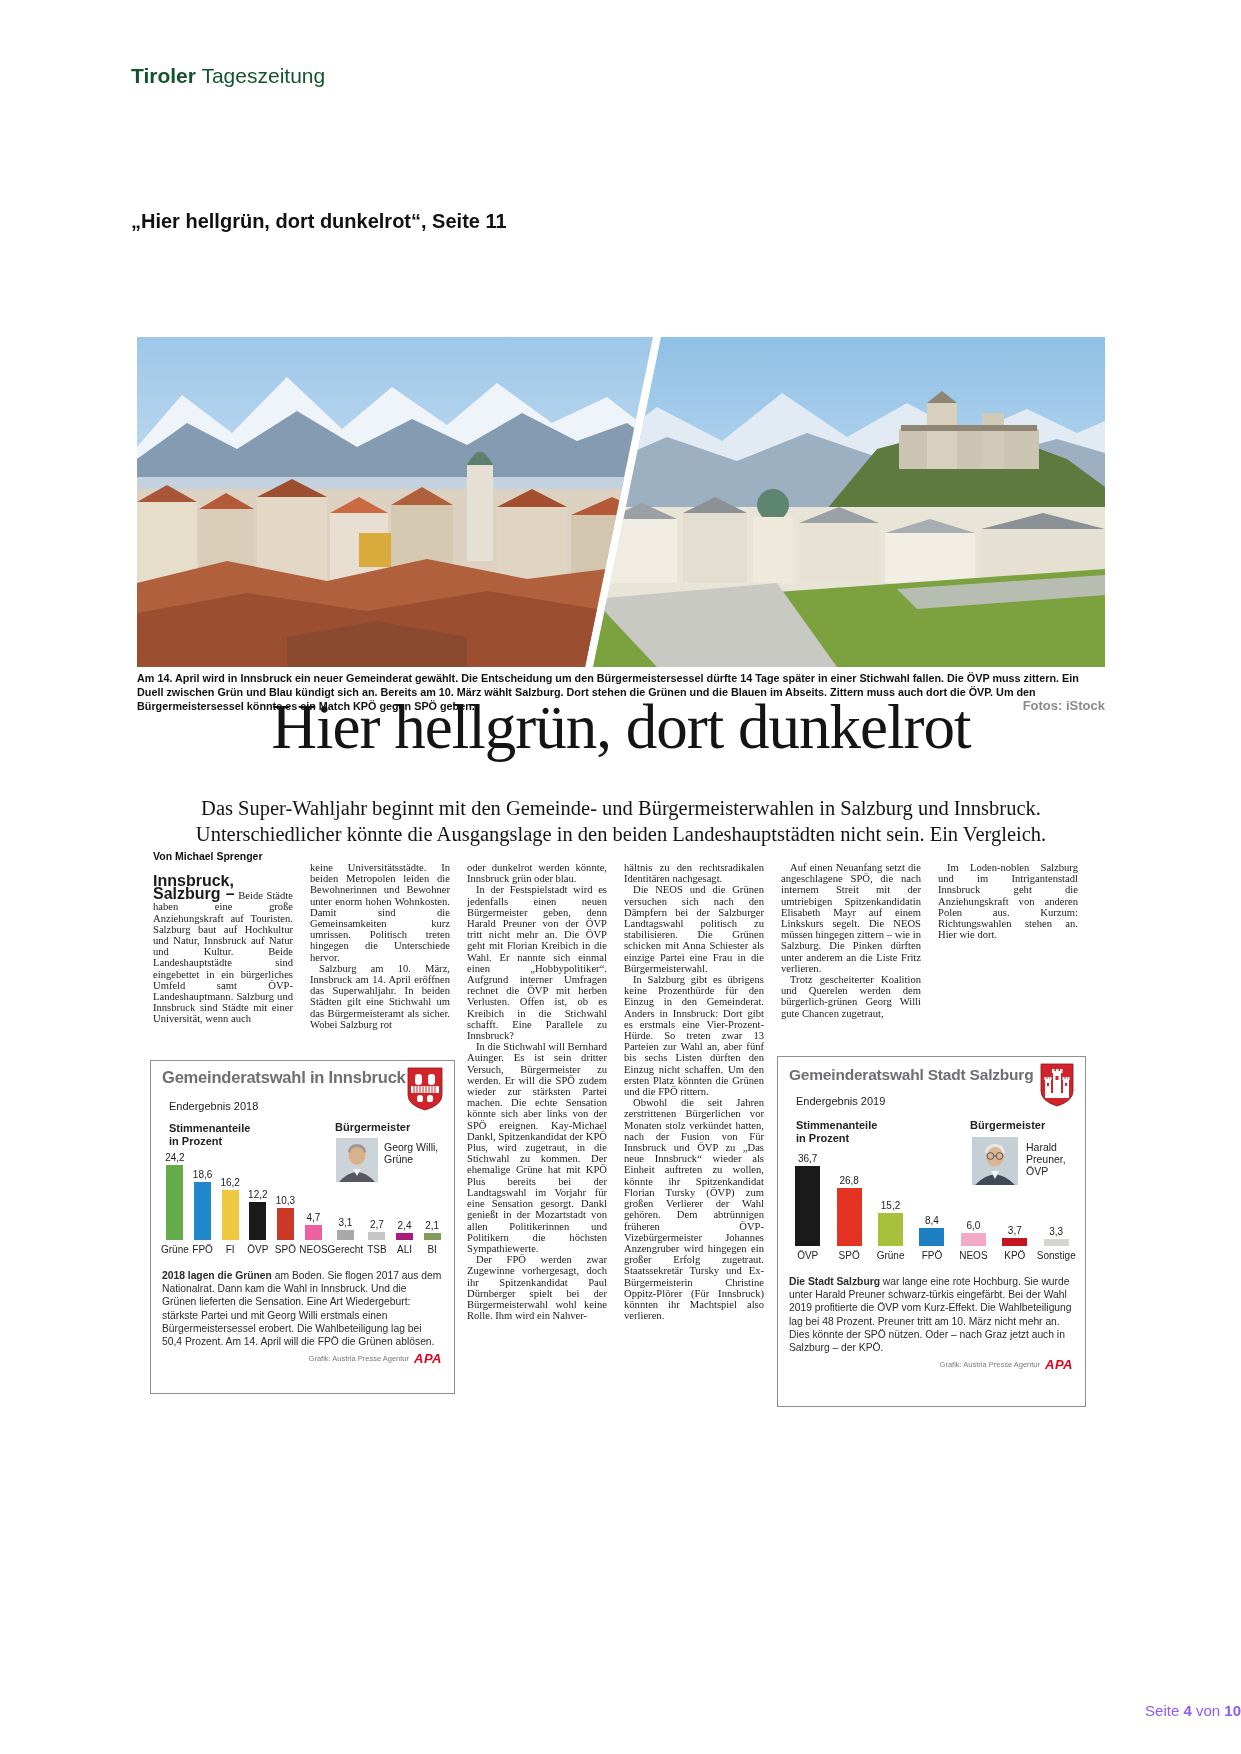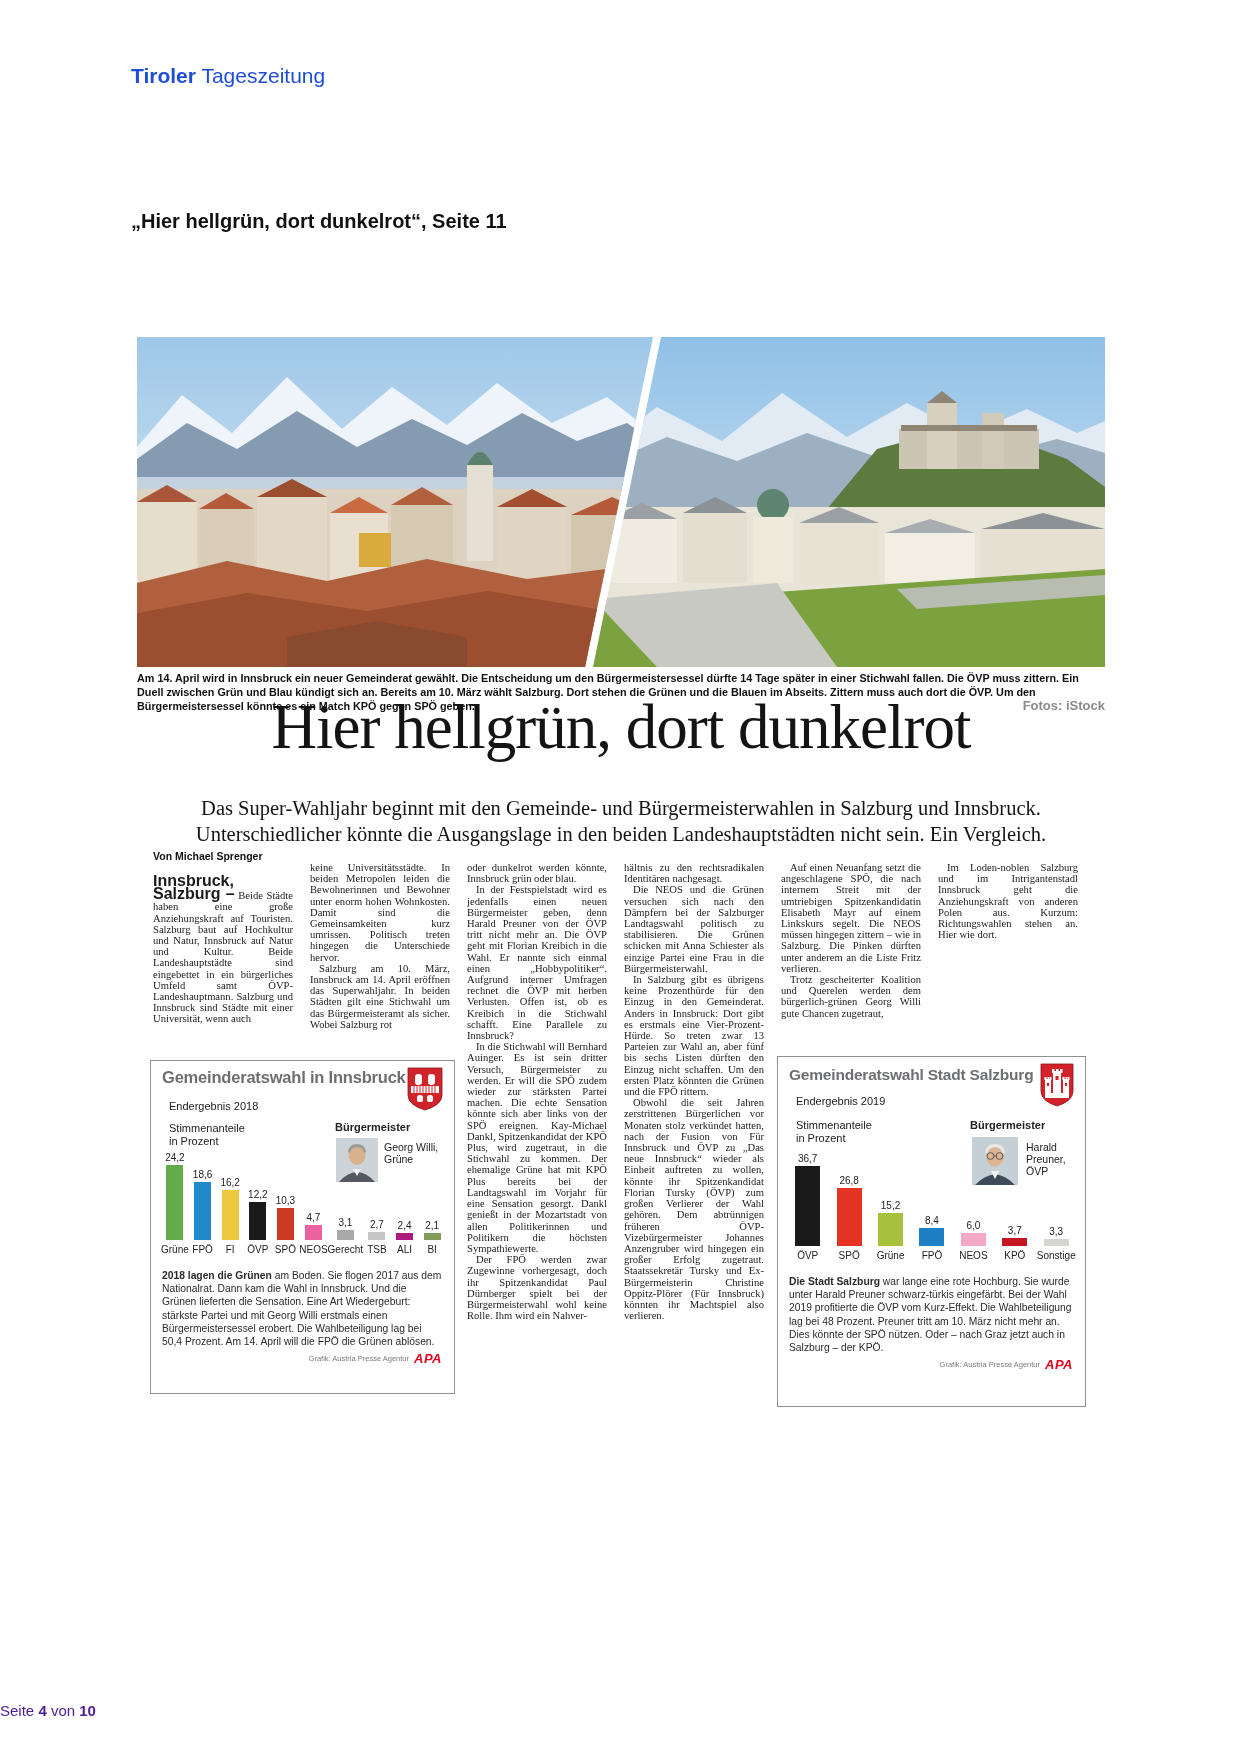--- a/index.html
+++ b/index.html
@@ -1,19 +1,19 @@
 <!DOCTYPE html>
 <html><head>
 <meta charset="utf-8">
 <style>
   html,body{margin:0;padding:0;background:#f2f2f2;}
   .page{position:relative;width:1241px;height:1754px;background:#ffffff;margin:0 auto;overflow:hidden;
         font-family:"Liberation Serif",serif;color:#1a1a1a;}
   
-  .masthead{position:absolute;left:131px;top:64px;font-family:"Liberation Sans",sans-serif;font-size:21px;color:#1d4ed8;}
+  .masthead{position:absolute;left:131px;top:64px;font-family:"Liberation Sans",sans-serif;font-size:21px;color:#14532d;}
   .masthead .b{font-weight:700;}
   .teaser{position:absolute;left:131px;top:210px;font-family:"Liberation Sans",sans-serif;font-size:20px;font-weight:700;color:#111;}
   
   .photo-strip{position:absolute;left:137px;top:337px;width:968px;height:330px;}
   .caption{position:absolute;left:137px;top:671px;width:968px;font-family:"Liberation Sans",sans-serif;
            font-size:10.8px;font-weight:700;line-height:14px;color:#111;text-align:left;}
   .caption .credit{position:absolute;right:0;bottom:0;font-size:13px;font-weight:700;color:#8a8a8a;}
   
   .headline{position:absolute;left:137px;top:694px;width:968px;margin:0;text-align:center;
             font-size:63px;font-weight:400;letter-spacing:-1px;line-height:1.05;color:#141414;}
@@ -31,36 +31,36 @@
   .col5{left:781px;top:862px;height:196px;}
   .col6{left:938px;top:862px;height:188px;}
   
   .infobox{position:absolute;background:#fff;border:1px solid #8f9092;font-family:"Liberation Sans",sans-serif;color:#222;}
   .box-innsbruck{left:150px;top:1060px;width:303px;height:332px;}
   .box-salzburg{left:777px;top:1056px;width:307px;height:349px;}
   .box-title{position:absolute;left:11px;top:7px;font-size:16.5px;font-weight:700;color:#6e6f72;letter-spacing:-0.2px;}
   .box-salzburg .box-title{font-size:15.5px;top:9px;}
   .box-arms{position:absolute;right:11px;top:6px;}
   .box-sub{position:absolute;left:18px;font-size:11px;color:#222;}
-  .box-axis{position:absolute;left:18px;font-size:11px;font-weight:400;line-height:12.5px;}
+  .box-axis{position:absolute;left:18px;font-size:11px;font-weight:700;line-height:12.5px;}
   .box-mayor-label{position:absolute;font-size:11px;font-weight:700;}
   .mayor-photo{position:absolute;}
   .mayor-name{position:absolute;font-size:10.5px;line-height:12px;width:62px;}
   .chart{position:absolute;display:flex;align-items:flex-end;}
   .slot{display:flex;flex-direction:column;justify-content:flex-end;align-items:center;}
   .bar-value{font-size:10px;color:#222;margin-bottom:2px;white-space:nowrap;}
   .bar{width:17px;}
   .box-salzburg .bar{width:25px;}
   .bar-label{font-size:10px;margin-top:4px;white-space:nowrap;color:#222;}
   .box-desc{position:absolute;left:11px;right:11px;font-size:10.3px;line-height:13.2px;text-align:left;color:#2a2a2a;}
   .box-desc b{font-weight:700;}
   .box-credit{position:absolute;right:12px;font-size:7.5px;color:#7a7a7a;display:flex;align-items:center;gap:5px;}
   .apa{font-weight:800;font-style:italic;font-size:13px;color:#e2001a;letter-spacing:0.5px;}
   
-  .footer{position:absolute;left:0;top:1702px;width:1241px;text-align:left;font-family:"Liberation Sans",sans-serif;font-size:15px;color:#4c1d95;}
+  .footer{position:absolute;left:0;top:1702px;width:1241px;text-align:right;font-family:"Liberation Sans",sans-serif;font-size:15px;color:#8b5cf6;}
   .footer .b{font-weight:700;}
 </style>
 </head>
 <body>
 
 <div class="page">
 
   <div class="masthead">
     <span class="b">Tiroler</span><span> Tageszeitung</span>
   </div>

